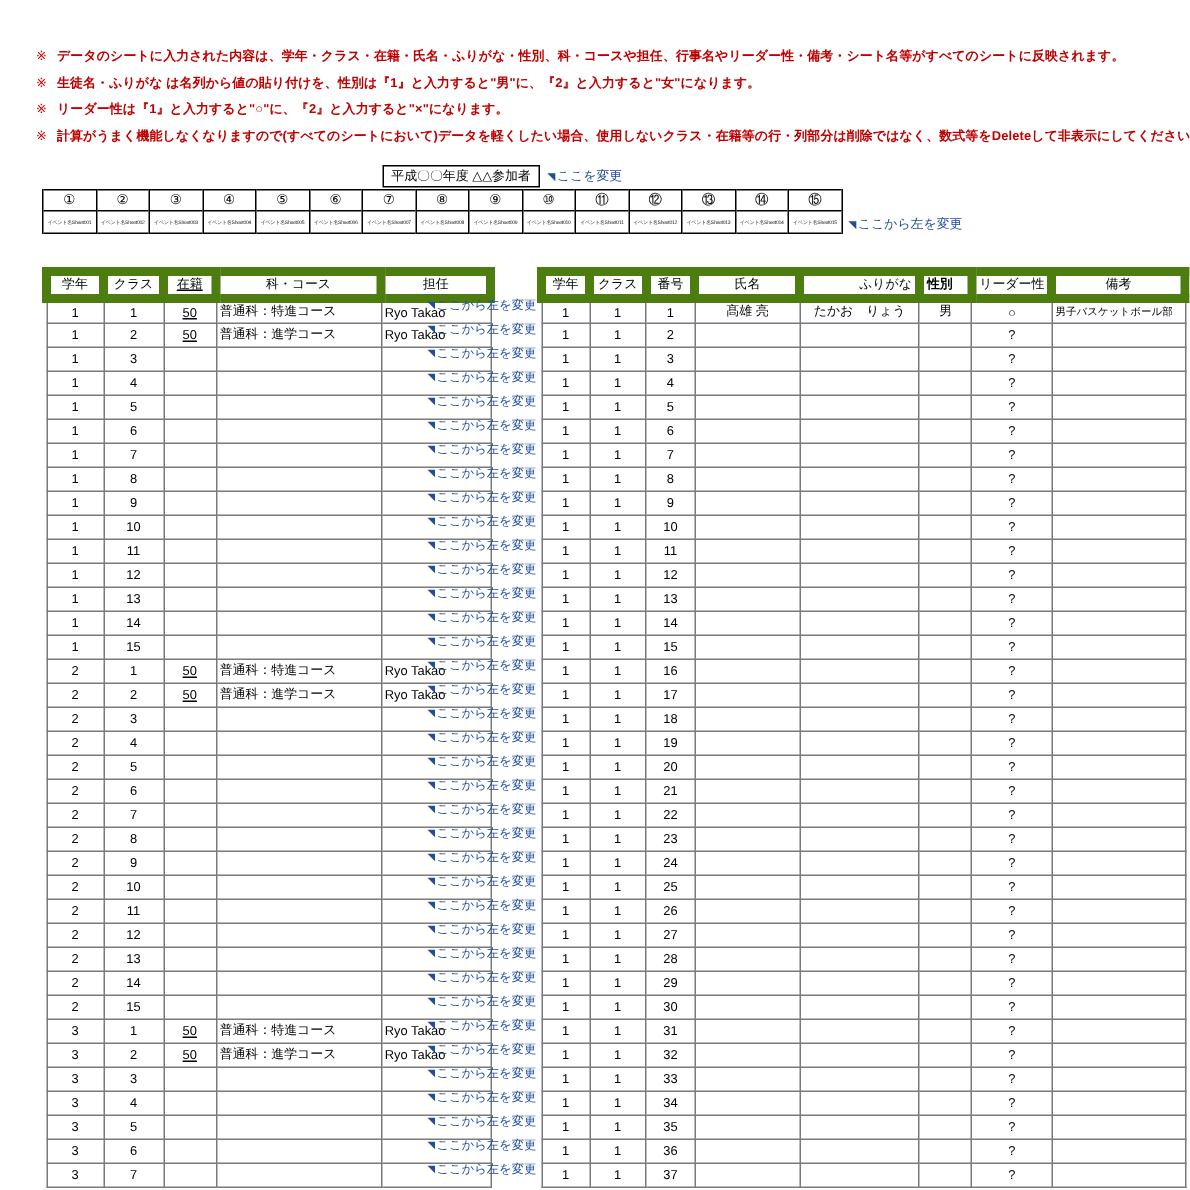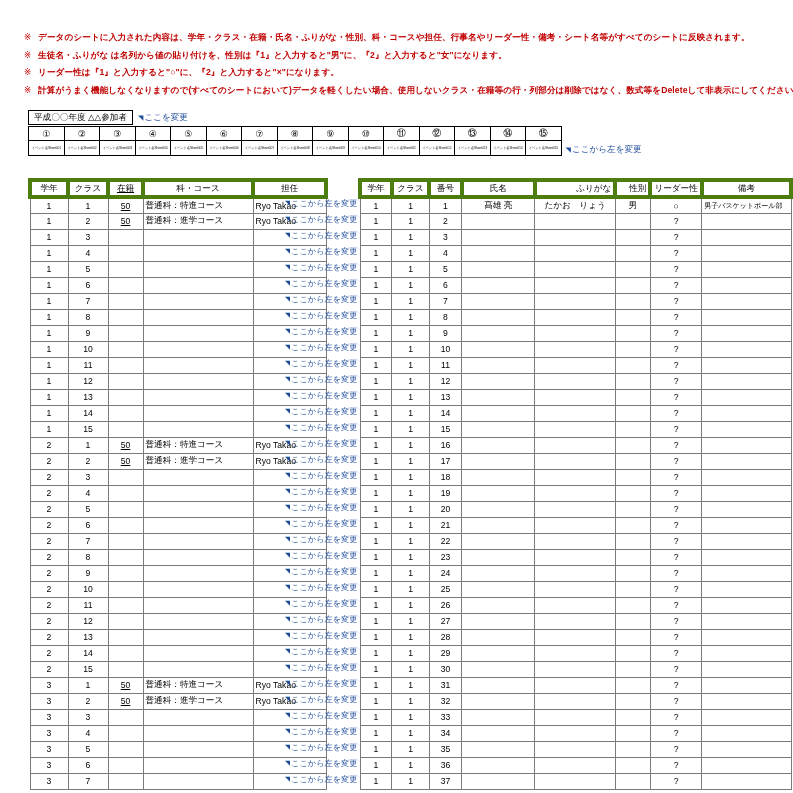--- a/index.html
+++ b/index.html
@@ -20,42 +20,42 @@
   .note-line{display:flex;align-items:flex-start;margin-bottom:6.5px;color:#c00000;
              font-size:8.6px;line-height:11px;font-weight:bold;white-space:nowrap;}
   .note-mark{width:14px;flex:0 0 14px;color:#c00000;font-weight:normal;}
   .note-text{letter-spacing:0.1px;}
 
   
   .evt-wrap{position:absolute;left:28px;top:110px;}
   .evt-title{width:105px;height:15px;border:1px solid #000;box-sizing:border-box;
              display:flex;align-items:center;justify-content:center;
              font-size:8.6px;background:#fff;}
-  .evt-title-row{display:flex;align-items:center;}
+  .evt-title-row{display:flex;align-items:center;justify-content:center;}
   .chg{color:#1f4e9c;font-size:8.6px;margin-left:5px;white-space:nowrap;}
   .chg .arrow{color:#1f4e9c;font-size:7px;margin-right:1px;}
   .evt-grid{display:flex;margin-top:1px;border-left:1px solid #000;}
   .evt-col{width:35.5px;border-right:1px solid #000;box-sizing:border-box;}
   .evt-num{height:13px;border-top:1px solid #000;border-bottom:1px solid #000;
            display:flex;align-items:center;justify-content:center;font-size:9px;}
   .evt-name{height:14px;border-bottom:1px solid #000;display:flex;align-items:center;
             justify-content:center;font-size:3.4px;color:#222;overflow:hidden;
             letter-spacing:-0.2px;white-space:nowrap;}
   .evt-after{display:flex;align-items:flex-end;padding-bottom:1px;}
 
   
   .rnote{position:absolute;left:597px;top:110px;width:188px;color:#1f4e9c;
          font-size:8.4px;line-height:12.6px;font-weight:bold;}
 
   
   table{border-collapse:collapse;}
   .grid td,.grid th{border:1px solid #7a7a7a;box-sizing:border-box;
         font-size:8.6px;font-weight:normal;height:16px;padding:0 2px;
         text-align:center;vertical-align:middle;white-space:nowrap;overflow:hidden;}
-  .grid thead th{border:4px solid #4d7c0f;height:17px;}
+  .grid thead th{border:6px solid #4d7c0f;height:17px;}
   .lt{position:absolute;left:28px;top:178px;}
   .rt{position:absolute;left:358px;top:178px;}
 
   .c-gakunen{width:38px;}
   .c-class{width:40px;}
   .c-zaiseki{width:35px;text-decoration:underline;}
   .c-course{width:110px;text-align:left;padding-left:3px;}
   .c-tannin{width:73px;text-align:left;padding-left:3px;}
 
   .c-rg{width:34px;}
@@ -603,21 +603,21 @@
     </div>
 
   <table class="grid rt" id="right-table">
       <thead>
         <tr>
           <th class="c-rg" style="text-align: center;">学年</th>
           <th class="c-rc" style="text-align: center;">クラス</th>
           <th class="c-rb" style="text-align: center;">番号</th>
           <th class="c-name" style="">氏名</th>
           <th class="c-kana" style="text-align: right;">ふりがな</th>
-          <th class="c-sei" style="text-align: right;">性別</th>
+          <th class="c-sei" style="text-align: left; font-weight: bold;">性別</th>
           <th class="c-leader" style="text-align: center;">リーダー性</th>
           <th class="c-bikou" style="text-align: center;">備考</th>
         </tr>
       </thead>
       <tbody>
         <tr>
           <td class="c-rg">1</td>
           <td class="c-rc">1</td>
           <td class="c-rb">1</td>
           <td class="c-name">髙雄 亮</td>

